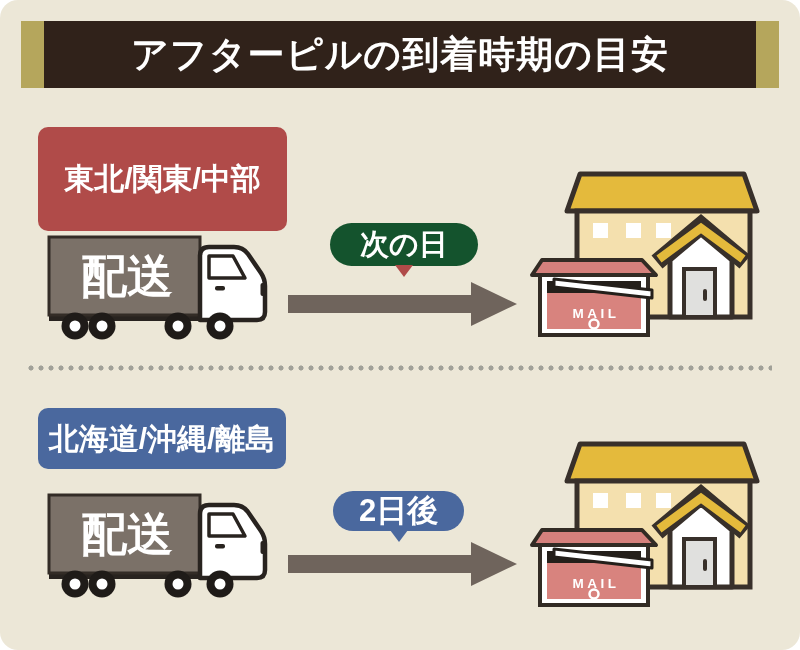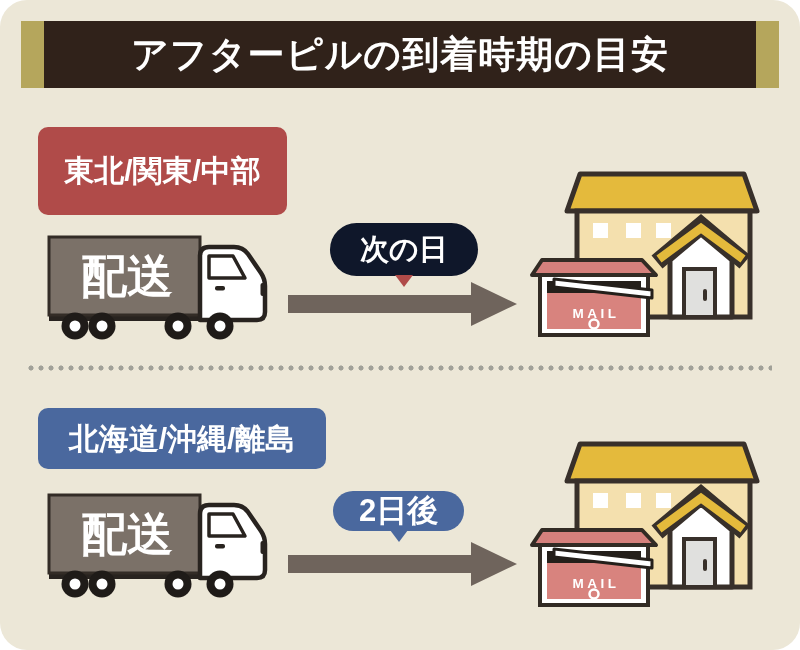--- a/index.html
+++ b/index.html
@@ -6,21 +6,21 @@
   html,body { background:#ffffff; }
   body {
     width:800px; height:650px;
     font-family:"Liberation Sans","DejaVu Sans",sans-serif;
     position:relative;
   }
   .canvas {
     position:absolute; left:0; top:0;
     width:800px; height:650px;
     background:#ece7d7;
-    border-radius:27px;
+    border-radius:18px;
     overflow:hidden;
     text-decoration:underline;
   }
   
   .banner {
     position:absolute; left:21px; top:21px;
     width:758px; height:67px;
     background:#30221a;
     display:flex; align-items:center; justify-content:center;
   }
@@ -30,34 +30,34 @@
     color:#ffffff; font-size:37px; font-weight:800; letter-spacing:1px;
     white-space:nowrap;
   }
   
   .region-label {
     position:absolute; border-radius:10px; color:#ffffff;
     font-weight:800; font-size:30px; line-height:1.33;
     display:flex; flex-direction:column; align-items:center; justify-content:center;
     text-align:center; white-space:nowrap;
   }
-  .region-red  { left:38px; top:127px; width:249px; height:88px; background:#b04b49; }
-  .region-blue { left:38px; top:408px; width:288px; height:61px; background:#4a689e; }
+  .region-red  { left:38px; top:127px; width:249px; height:104px; background:#b04b49; }
+  .region-blue { left:38px; top:408px; width:248px; height:61px; background:#4a689e; }
   
   .bubble {
     position:absolute; color:#ffffff; font-weight:800;
     border-radius:999px; display:flex; align-items:center; justify-content:center;
     white-space:nowrap;
   }
   .bubble::after {
     content:""; position:absolute; top:98%; left:50%;
     transform:translateX(-50%);
     border:9px solid transparent; border-top-width:12px; border-bottom:0;
   }
-  .bubble-red  { left:330px; top:223px; height:53px; padding:0 30px; font-size:29px; background:#0f172a; }
+  .bubble-red  { left:330px; top:223px; height:43px; padding:0 30px; font-size:29px; background:#14532d; }
   .bubble-red::after  { border-top-color:#b04b49; }
   .bubble-blue { left:333px; top:491px; height:40px; padding:0 26px; font-size:31px; background:#4a689e; }
   .bubble-blue::after { border-top-color:#4a689e; }
   
   .truck { position:absolute; width:222px; height:112px; }
   .truck-1 { left:47px; top:230px; }
   .truck-2 { left:47px; top:488px; }
   .house { position:absolute; width:236px; height:174px; }
   .house-1 { left:528px; top:168px; }
   .house-2 { left:528px; top:438px; }

